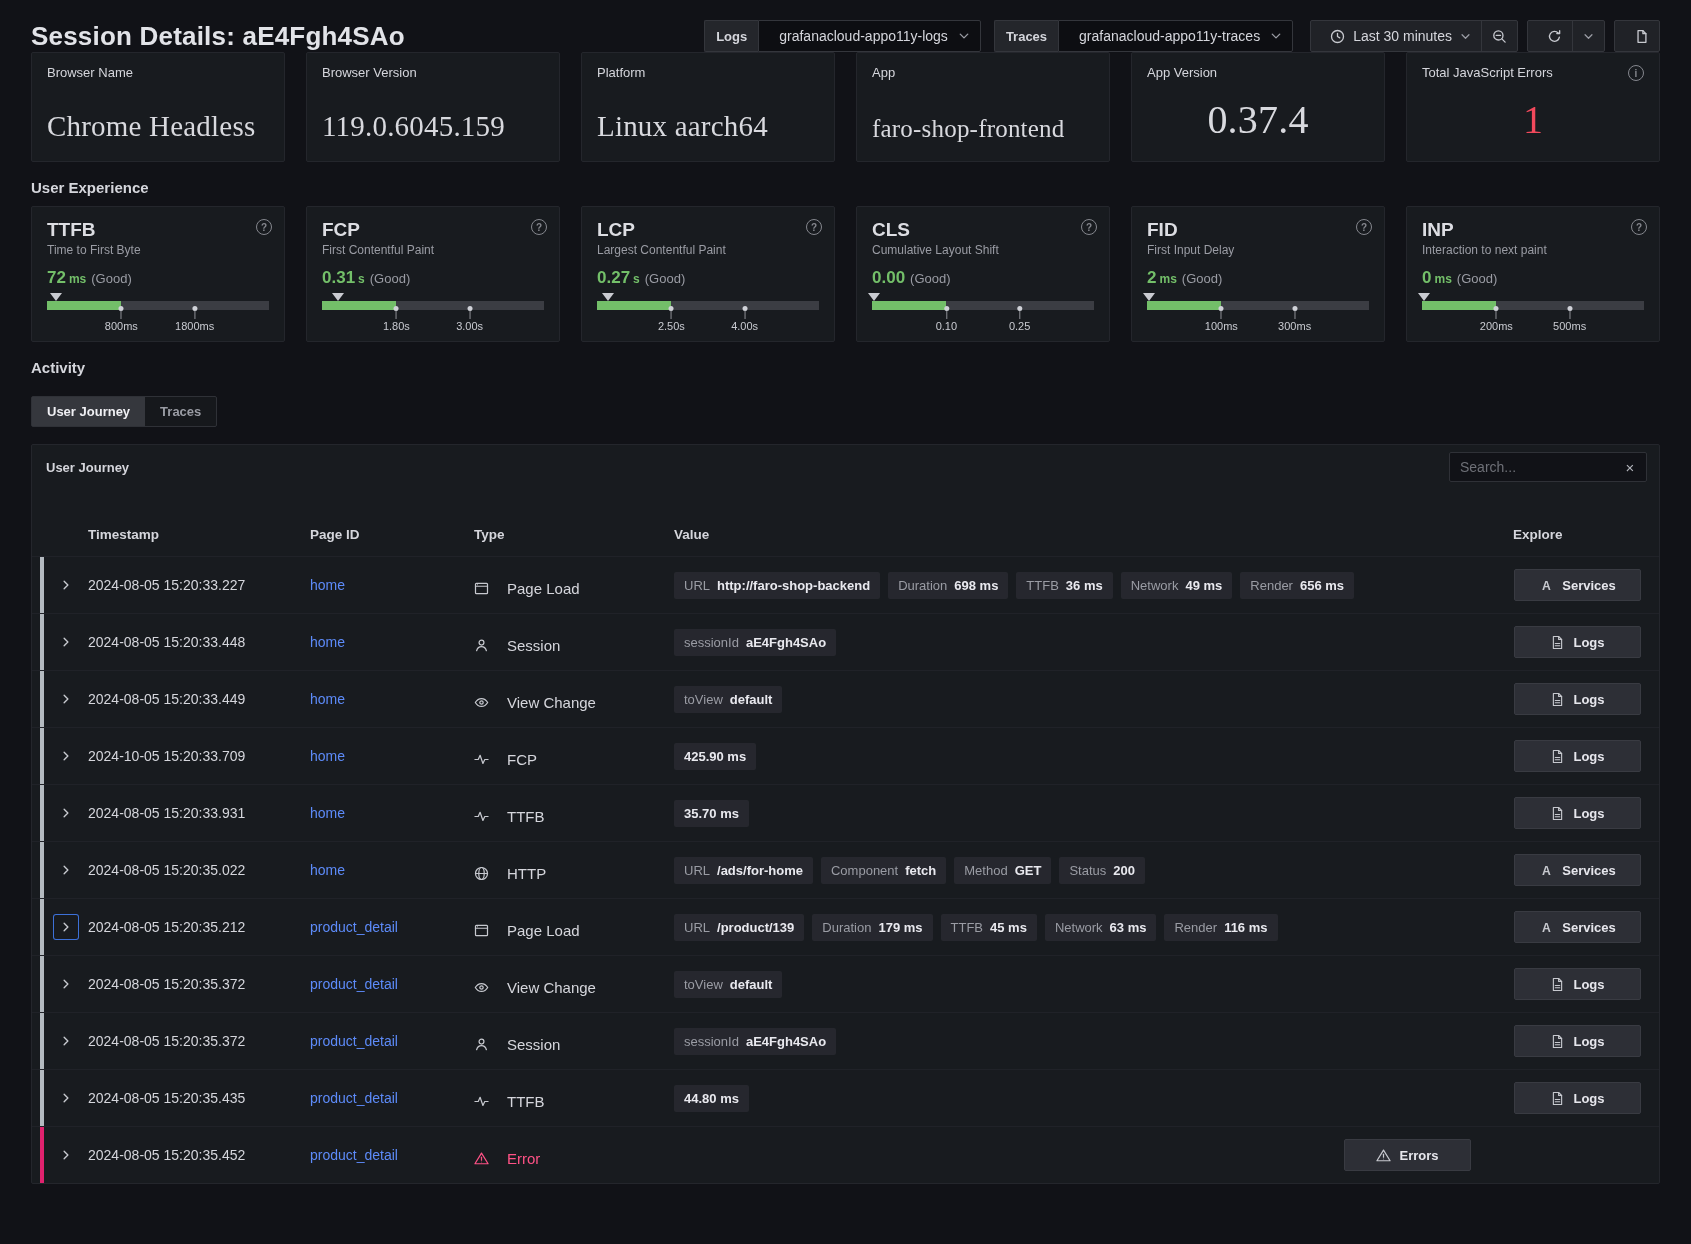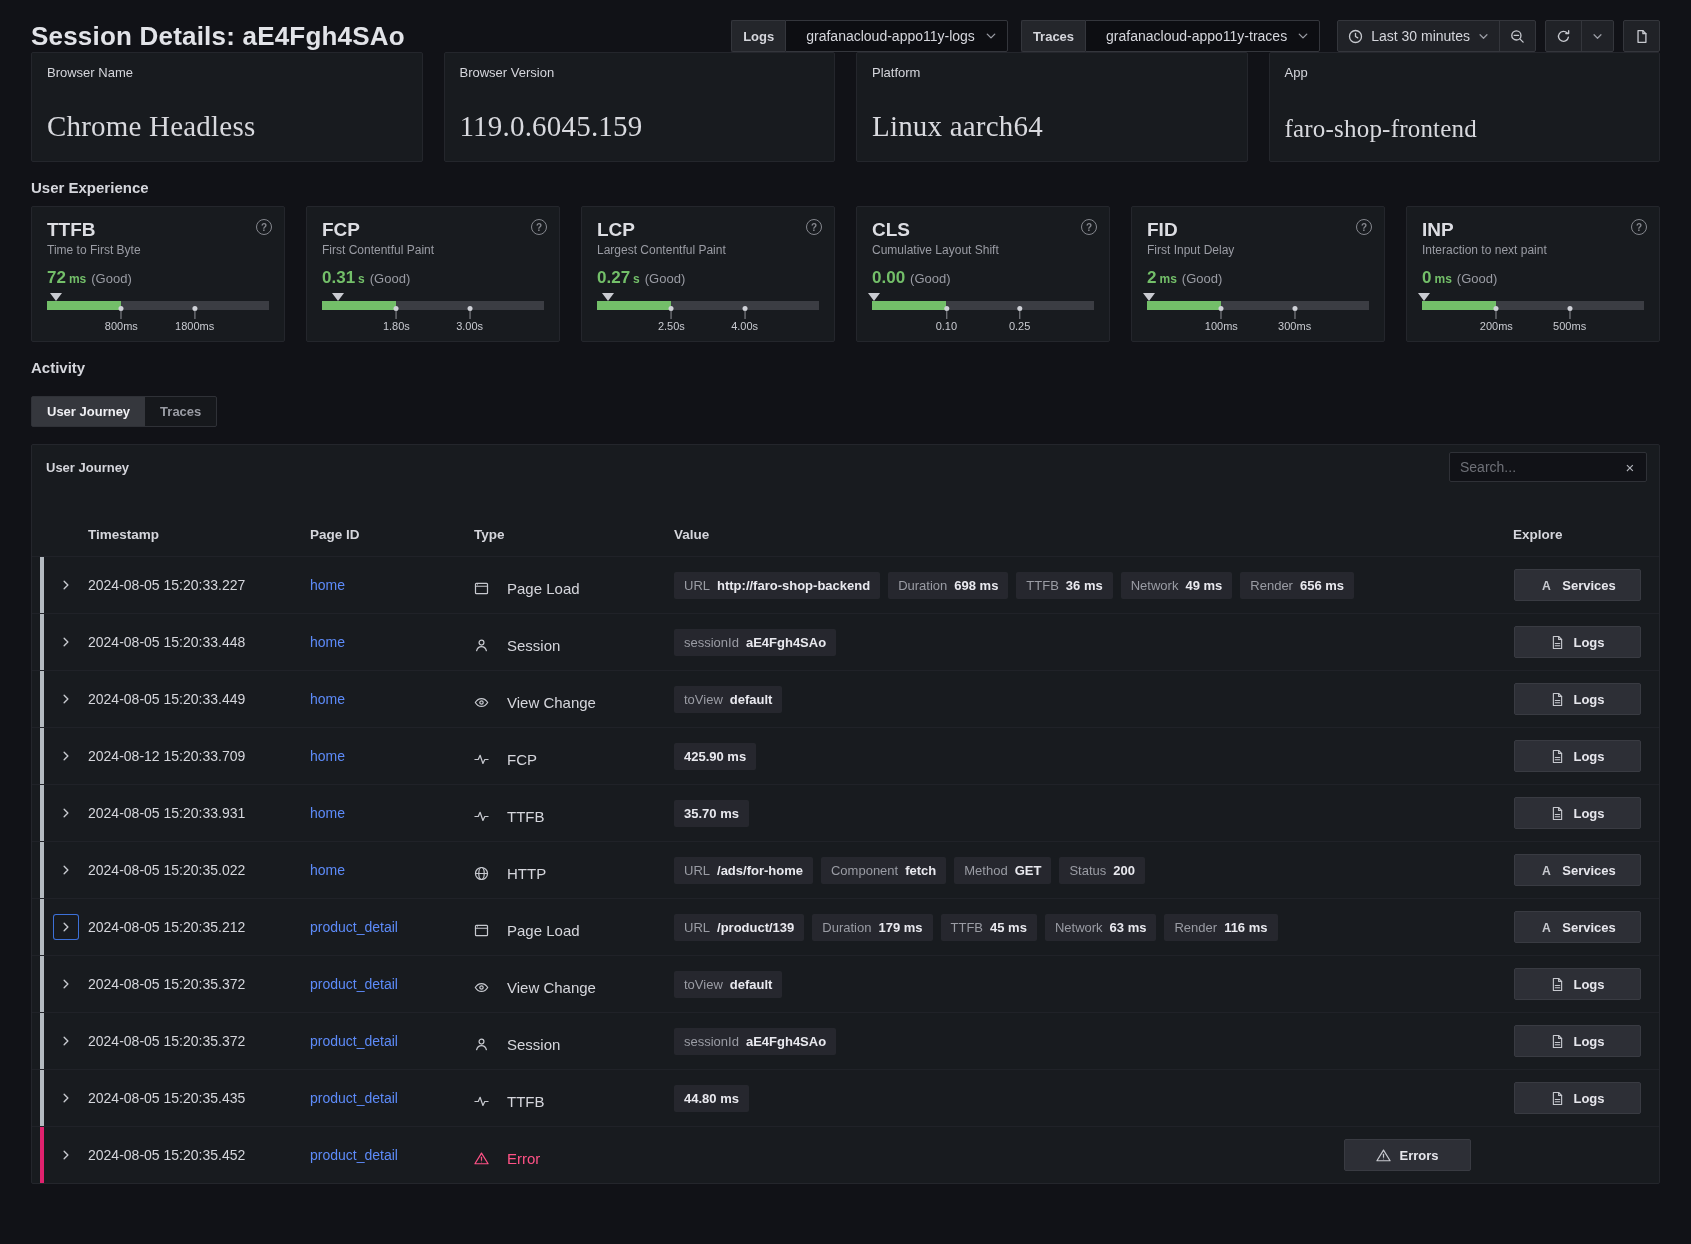--- a/index.html
+++ b/index.html
@@ -7,21 +7,21 @@
   body { font-family:"Liberation Sans", sans-serif; color:#d5d6dc; }
   .page { position:relative; width:1691px; height:1244px; overflow:hidden; background:#111217; padding:0 31px; }
 
   
   .topbar { display:flex; justify-content:space-between; align-items:center; padding-top:20px; }
   .page-title { font-size:26px; font-weight:600; color:#e2e3e8; letter-spacing:.2px; }
   .controls { display:flex; align-items:center; gap:9px; }
   .picker { display:flex; height:32px; }
   .picker-label { display:flex; align-items:center; padding:0 11px; background:#24262b; border:1px solid #34363c; border-right:none; border-radius:2px 0 0 2px; font-size:13px; font-weight:600; color:#d5d6dc; }
   .picker-value { display:flex; align-items:center; gap:10px; padding:0 10px 0 20px; background:#0d0e12; border:1px solid #34363c; border-radius:0 2px 2px 0; font-size:14px; color:#d5d6dc; cursor:pointer; }
-  .btn-group { display:flex; height:32px; border:1px solid #34363c; border-radius:2px; background:#202227; }
+  .btn-group { display:flex; height:32px; border:1px solid #34363c; border-radius:2px; background:#202227;padding-left:9px; }
   .gbtn { display:flex; align-items:center; gap:8px; padding:0 10px; background:transparent; border:none; color:#d5d6dc; font-family:inherit; font-size:14px; font-weight:500; cursor:pointer; }
   .gbtn + .gbtn { border-left:1px solid #34363c; }
   .icon { display:inline-flex; align-items:center; justify-content:center; color:#c7c9cf; }
   .icon svg { display:block; }
 
   
   .section-label { margin:17px 0 10px; font-size:15px; font-weight:600; color:#d5d6dc; }
   .card-row { display:flex; gap:21px;border-radius:22px; }
   .card { background:#181b1f; border:1px solid #24262c; border-radius:2px; }
 
@@ -194,20 +194,33 @@
           <div class="card-label">Platform</div>
         </div>
         <div class="card-value">Linux aarch64</div>
       </div>
       <div class="card sum-card sum-4">
         <div class="card-top">
           <div class="card-label">App</div>
         </div>
         <div class="card-value">faro-shop-frontend</div>
       </div>
+      <div class="card sum-card sum-5">
+        <div class="card-top">
+          <div class="card-label">App Version</div>
+        </div>
+        <div class="card-value">0.37.4</div>
+      </div>
+      <div class="card sum-card sum-6">
+        <div class="card-top">
+          <div class="card-label">Total JavaScript Errors</div>
+          <span class="circle-glyph">i</span>
+        </div>
+        <div class="card-value error">1</div>
+      </div>
     </div>
 
   
   <div class="section-label">User Experience</div>
   <div class="card-row" id="ux-cards">
       <div class="card ux-card">
         <div class="ux-abbr">TTFB</div>
         <div class="ux-name">Time to First Byte</div>
         <span class="ux-help">
           <span class="circle-glyph">?</span>
@@ -504,21 +517,21 @@
           <div class="trow strip-normal">
             <div class="cell-expand">
               <button class="expand-btn">
                 <span class="icon">
                   <svg width="12" height="12" viewBox="0 0 16 16" fill="none" stroke="currentColor" stroke-width="1.8" stroke-linecap="round" stroke-linejoin="round">
                     <path d="M5.5 3l5 5-5 5"></path>
                   </svg>
                 </span>
               </button>
             </div>
-            <div class="cell-ts">2024-08-12 15:20:33.709</div>
+            <div class="cell-ts">2024-10-05 15:20:33.709</div>
             <div class="cell-page"><a>home</a></div>
             <div class="cell-type">
               <span class="icon">
                 <svg width="15" height="15" viewBox="0 0 16 16" fill="none" stroke="currentColor" stroke-width="1.3" stroke-linecap="round" stroke-linejoin="round">
                   <polyline points="1,8 4.5,8 6.5,3.5 9.5,12.2 11.5,8 15,8"></polyline>
                 </svg>
               </span>
               <span>FCP</span>
             </div>
             <div class="cell-values">

